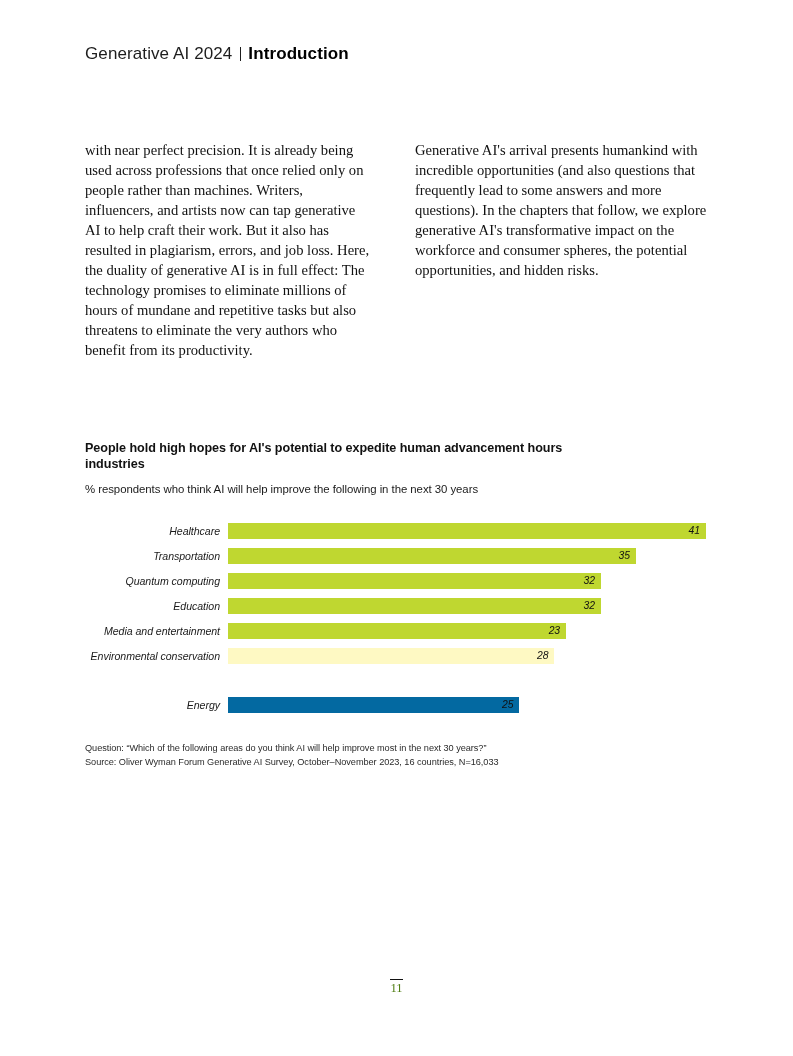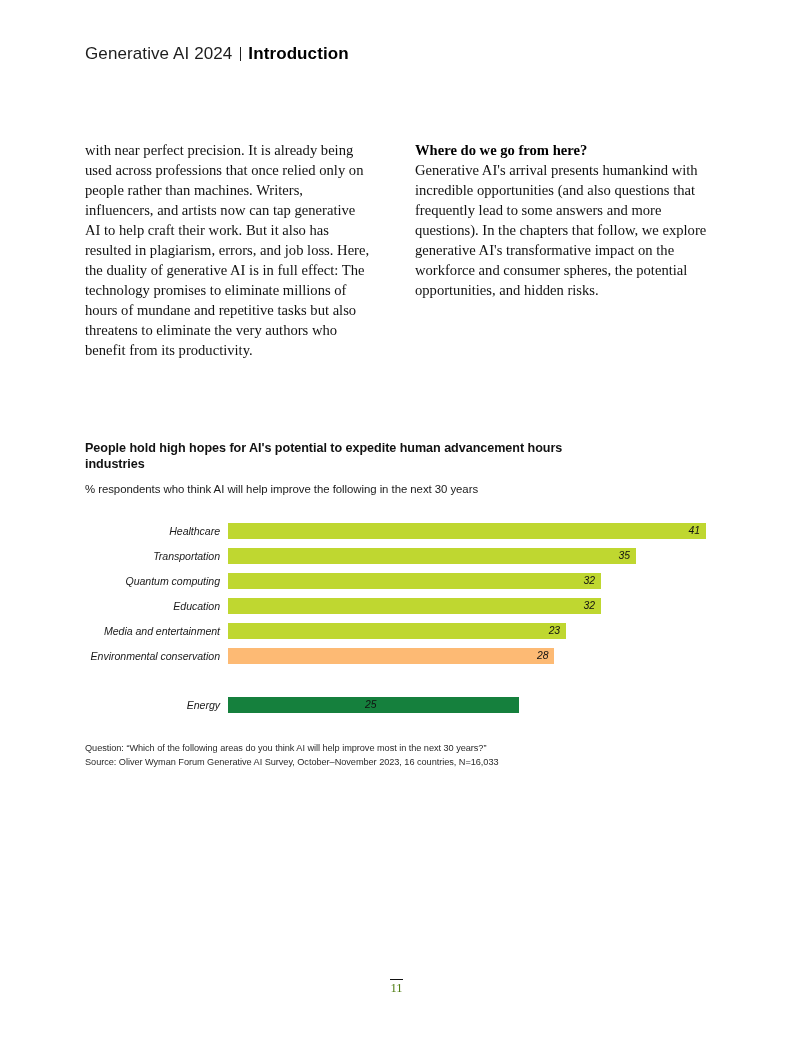--- a/index.html
+++ b/index.html
@@ -190,21 +190,20 @@
     <span class="hdr-doc">Generative AI 2024</span>
     <span class="hdr-divider"></span>
     <span class="hdr-section">Introduction</span>
   </div>
 
   <div class="body-columns">
     <div class="col col-left">
       <p>with near perfect precision. It is already being used across professions that once relied only on people rather than machines. Writers, influencers, and artists now can tap generative AI to help craft their work. But it also has resulted in plagiarism, errors, and job loss. Here, the duality of generative AI is in full effect: The technology promises to eliminate millions of hours of mundane and repetitive tasks but also threatens to eliminate the very authors who benefit from its productivity.</p>
     </div>
     <div class="col col-right">
-      <p class="col-heading">Where do we go from here?</p>
       <p>Generative AI's arrival presents humankind with incredible opportunities (and also questions that frequently lead to some answers and more questions). In the chapters that follow, we explore generative AI's transformative impact on the workforce and consumer spheres, the potential opportunities, and hidden risks.</p>
     </div>
   </div>
 
   <div class="exhibit">
     <div class="exhibit-title">People hold high hopes for AI's potential to expedite human advancement hours industries</div>
     <div class="exhibit-subtitle">% respondents who think AI will help improve the following in the next 30 years</div>
 
     <div class="chart" id="bar-chart">
         <div class="bar-row">
@@ -243,29 +242,29 @@
           <div class="bar-label">Media and entertainment</div>
           <div class="bar-track">
             <div class="bar-fill" style="width: 70.7317%; background: rgb(191, 215, 48);">
               <span class="bar-value">23</span>
             </div>
           </div>
         </div>
         <div class="bar-row">
           <div class="bar-label">Environmental conservation</div>
           <div class="bar-track">
-            <div class="bar-fill" style="width: 68.2927%; background: #fdba74;">
+            <div class="bar-fill" style="width: 68.2927%; background: #fef9c3;">
               <span class="bar-value">28</span>
             </div>
           </div>
         </div>
         <div class="bar-row">
           <div class="bar-label">Energy</div>
           <div class="bar-track">
-            <div class="bar-fill" style="width: 60.9756%; background: #15803d; justify-content: center;">
+            <div class="bar-fill" style="width: 60.9756%; background: #0369a1;">
               <span class="bar-value">25</span>
             </div>
           </div>
         </div>
       </div>
 
     <div class="footnotes">
       <div>Question: “Which of the following areas do you think AI will help improve most in the next 30 years?”</div>
       <div>Source: Oliver Wyman Forum Generative AI Survey, October–November 2023, 16 countries, N=16,033</div>
     </div>

